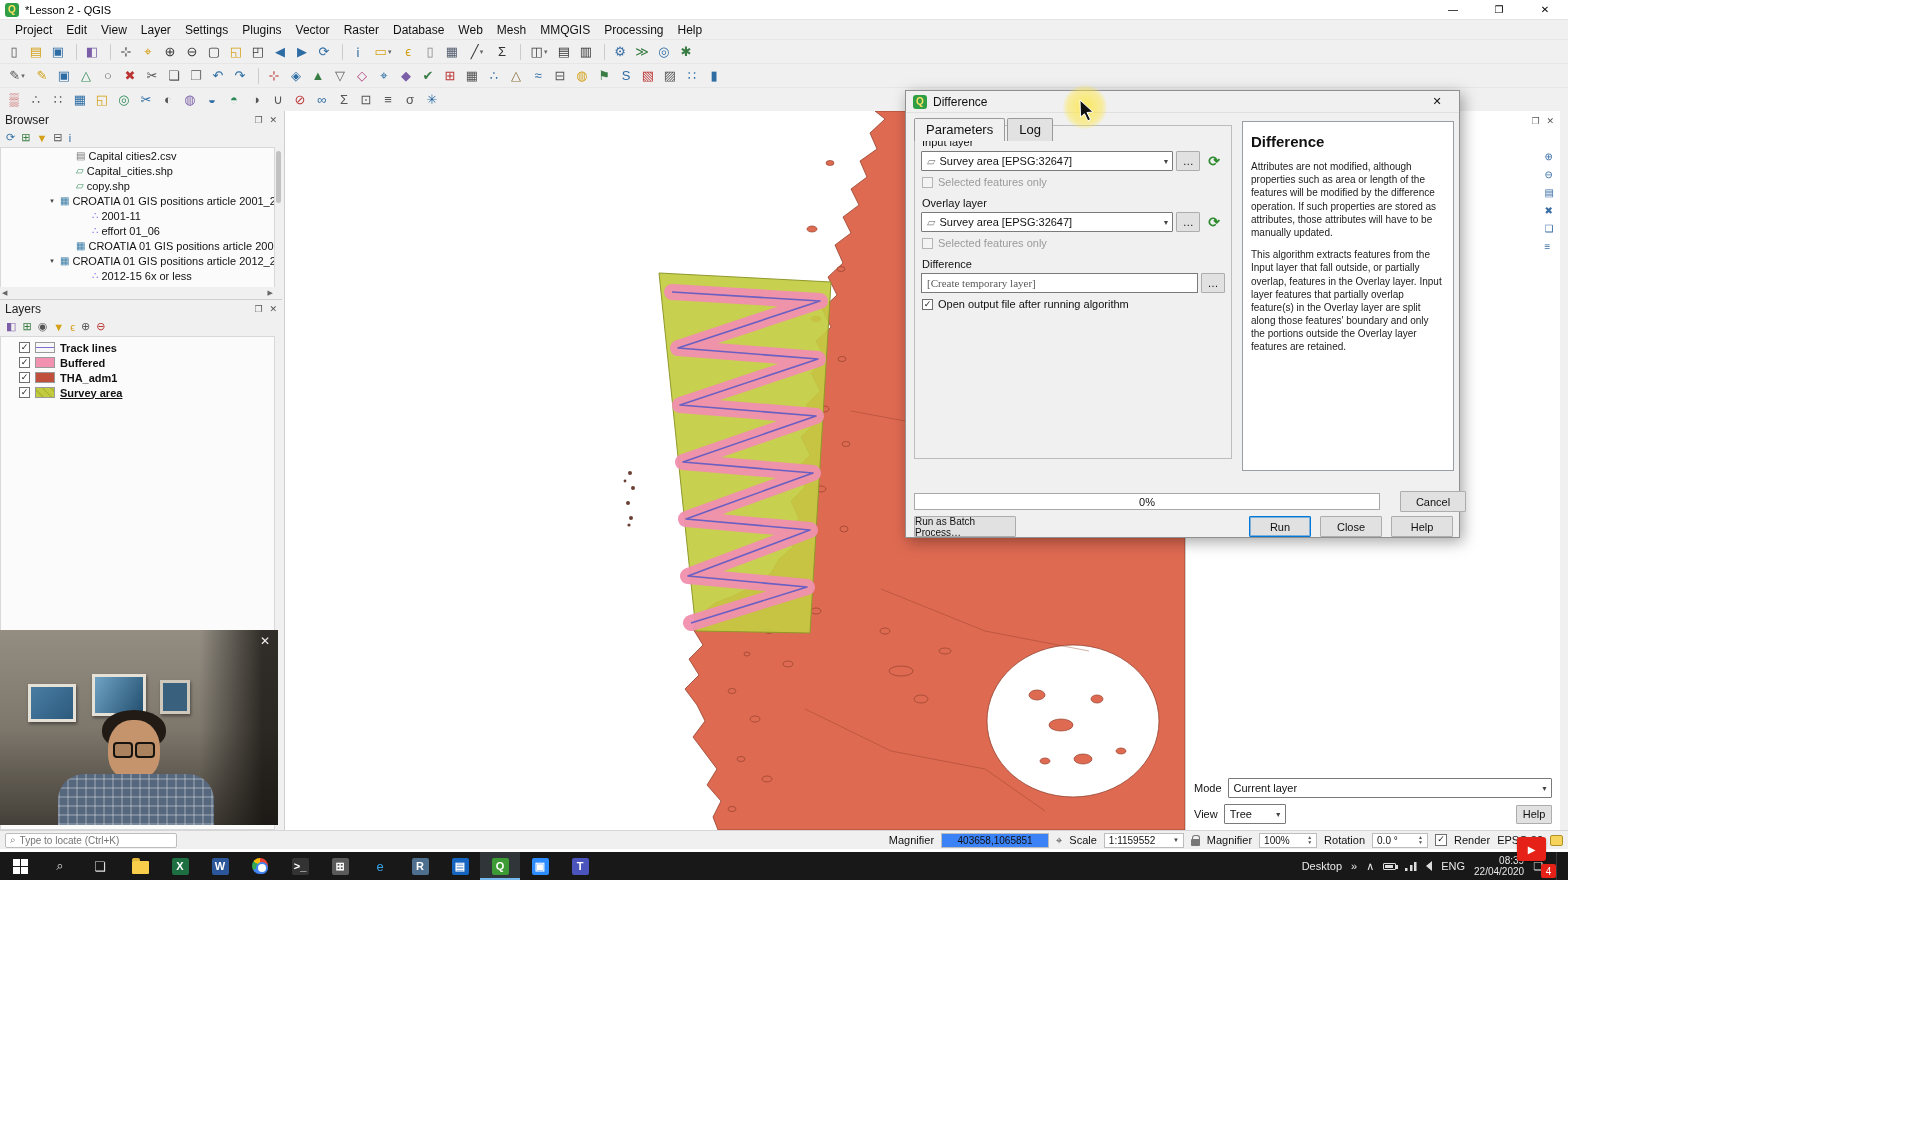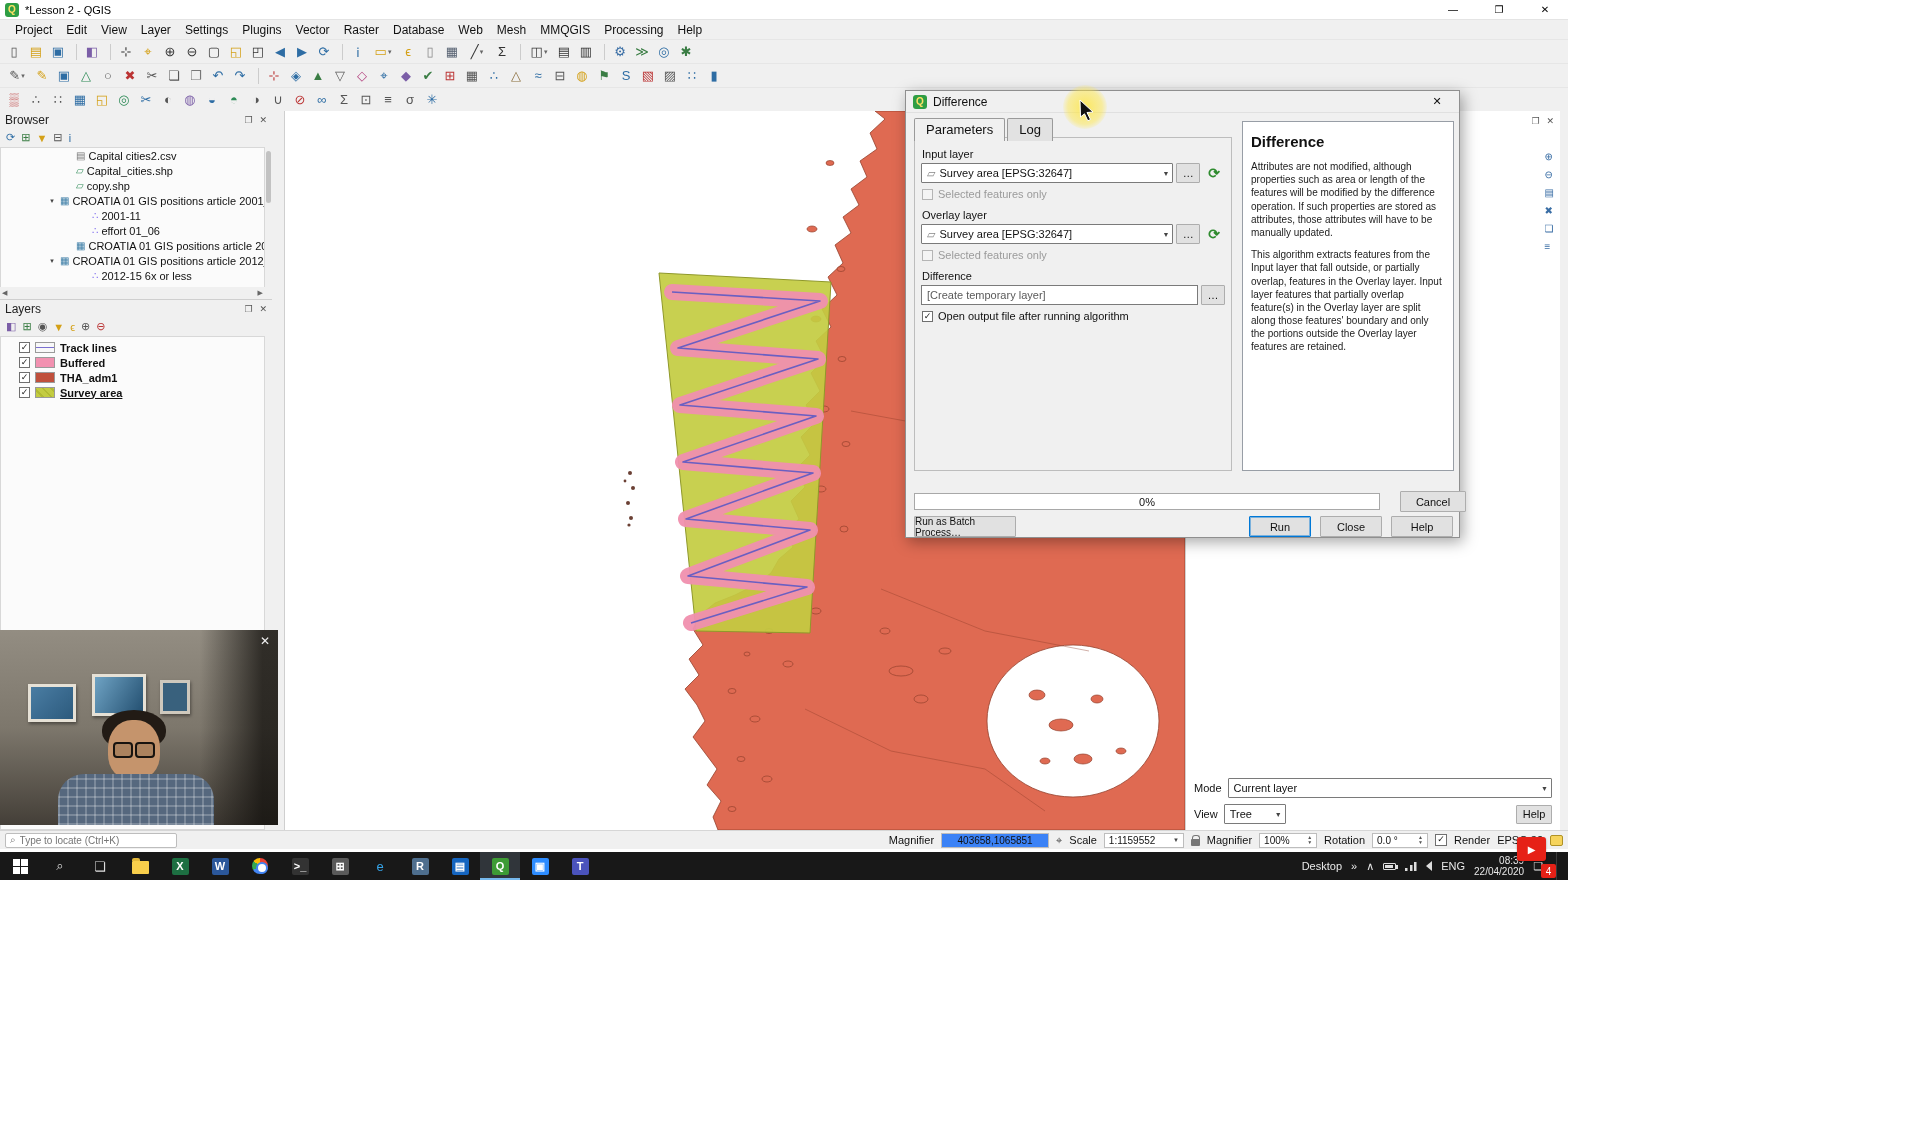--- a/index.html
+++ b/index.html
@@ -23,21 +23,21 @@
 
   
   .toolbar { height:24px; display:flex; align-items:center; padding:1px 3px; background:#f0f0f0; border-top:1px solid #e6e6e6; }
   .tb-icon { width:22px; height:20px; display:flex; align-items:center; justify-content:center; font-size:13px; border-radius:2px; flex:0 0 auto; }
   .tb-icon.dd { width:28px; }
   .tb-icon.dd::after { content:"▾"; font-size:7px; color:#666; margin-left:1px; }
   .tb-icon.sep { width:7px; height:16px; border-right:1px solid #cccccc; margin:0 4px 0 1px; border-radius:0; }
 
   
   .left-dock { position:absolute; left:0; top:111px; width:285px; height:719px; background:#f0f0f0; border-right:1px solid #cfcfcf; }
-  .panel { position:absolute; left:0; right:12px; }
+  .panel { position:absolute; left:0; right:2px; }
   .panel-header { height:18px; display:flex; align-items:center; padding:0 5px; font-size:12px; color:#222; }
   .panel-hbtns { margin-left:auto; display:flex; gap:7px; font-size:9px; color:#555; }
   .panel-toolbar { height:17px; display:flex; gap:6px; padding:0 6px; align-items:center; font-size:11px; }
   .panel-body { position:absolute; left:0; right:7px; bottom:0; top:36px; background:#fbfbfb; border:1px solid #d8d8d8; overflow:hidden; }
   .tree-row { height:15px; display:flex; align-items:center; font-size:11px; gap:3px; white-space:nowrap; }
   .tree-arrow { width:10px; font-size:7px; color:#444; text-align:center; flex:0 0 auto; }
   .tree-icon { font-size:10px; flex:0 0 auto; }
   .vscroll { position:absolute; right:0; top:36px; bottom:12px; width:7px; background:#f0f0f0; }
   .vscroll .thumb { position:absolute; left:1px; right:1px; top:4px; height:52px; background:#c2c2c2; border-radius:3px; }
   .hscroll { position:absolute; left:0; right:7px; bottom:0; height:12px; background:#f0f0f0; display:flex; justify-content:space-between; align-items:center; font-size:7px; color:#666; padding:0 2px; }
@@ -62,28 +62,28 @@
   .combo .arrow { margin-left:auto; font-size:7px; color:#444; padding-left:5px; }
   .btn { background:#e1e1e1; border:1px solid #adadad; font-size:11px; display:flex; align-items:center; justify-content:center; border-radius:1px; }
 
   
   .dialog { position:absolute; left:905px; top:90px; width:555px; height:448px; background:#f0f0f0; border:1px solid #8f8f8f; box-shadow:3px 4px 14px rgba(0,0,0,.35); z-index:10; }
   .dlg-title { height:22px; display:flex; align-items:center; padding:0 7px; gap:6px; font-size:12px; border-bottom:1px solid #e0e0e0; }
   .dlg-close { margin-left:auto; width:30px; height:19px; display:flex; align-items:center; justify-content:center; font-size:11px; }
   .tabs { position:absolute; left:8px; top:27px; display:flex; font-size:13px; z-index:2; }
   .tab { padding:3px 11px; border:1px solid #9a9a9a; border-bottom:none; background:#e2e2e2; margin-right:2px; border-radius:2px 2px 0 0; }
   .tab.active { background:#f0f0f0; padding-bottom:4px; }
-  .param-frame { position:absolute; left:8px; top:46px; width:318px; height:334px; border:1px solid #bdbdbd; background:#f0f0f0; padding:8px 6px; }
+  .param-frame { position:absolute; left:8px; top:34px; width:318px; height:334px; border:1px solid #bdbdbd; background:#f0f0f0; padding:8px 6px; }
   .fld-label { font-size:11px; margin:2px 0 3px 1px; }
   .fld-row { display:flex; align-items:center; gap:3px; margin-bottom:4px; }
   .cb-row { display:flex; align-items:center; gap:5px; margin:5px 0 9px 1px; font-size:11px; }
   .cb-row.disabled { color:#9b9b9b; }
   .mini-btn { width:24px; height:20px; }
   .iter-btn { width:22px; height:20px; display:flex; align-items:center; justify-content:center; color:#2e8b2e; font-size:14px; font-weight:bold; }
-  .out-field { height:20px; background:#fff; border:1px solid #7a7a7a; flex:1; font-size:11px; color:#5a5a5a; display:flex; align-items:center; padding:0 5px; }
+  .out-field { height:20px; background:#fff; border:1px solid #7a7a7a; flex:1; font-size:11px; color:#5a5a5a; display:flex; align-items:center; padding:0 5px;font-family:Liberation Serif, serif; }
   .desc-panel { position:absolute; left:336px; top:30px; width:212px; height:350px; background:#fff; border:1px solid #989ea6; padding:9px 8px; overflow:hidden; }
   .desc-panel h2 { font-size:15px; margin:2px 0 10px 0; color:#111; }
   .desc-panel p { font-size:10px; color:#1c1c1c; line-height:1.32; margin-bottom:9px; }
   .progress { position:absolute; left:8px; top:402px; width:466px; height:17px; border:1px solid #a8a8a8; background:#fff; font-size:11px; display:flex; align-items:center; justify-content:center; }
   .cancel-btn { position:absolute; left:494px; top:400px; width:66px; height:21px; }
   .dlg-bottom { position:absolute; left:8px; top:425px; width:539px; display:flex; align-items:center; }
   .batch-btn { width:102px; height:21px; font-size:10px; }
   .dlg-bottom .spacer { flex:1; }
   .dlg-bottom .right-btn { width:62px; height:21px; margin-left:9px; }
   .run-btn { border:1px solid var(--accent); box-shadow:0 0 0 1px rgba(0,120,215,.45) inset; }

